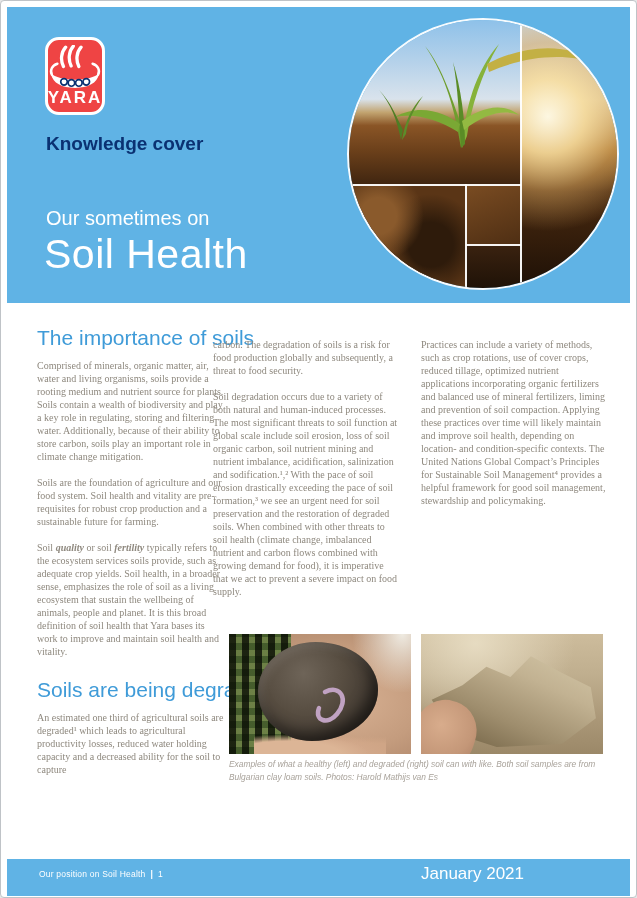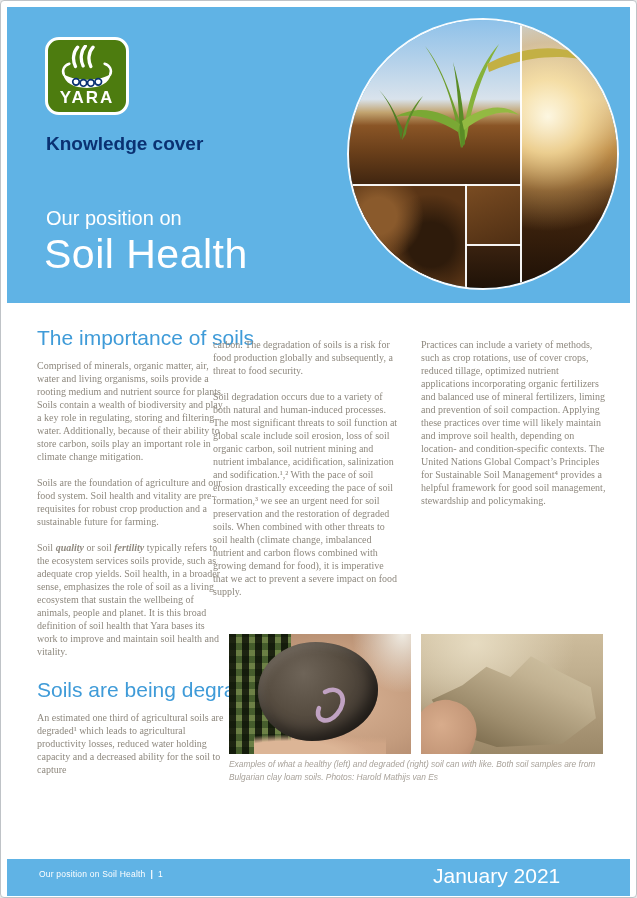--- a/index.html
+++ b/index.html
@@ -5,21 +5,21 @@
   html,body{margin:0;padding:0;background:#e8e8e8;}
   .page{position:relative;width:637px;height:898px;background:#ffffff;border:1px solid #bfc3c7;
         border-radius:4px;overflow:hidden;font-family:"Liberation Sans",sans-serif;box-sizing:border-box;margin:0 auto;}
 
   
   .band{position:absolute;left:6px;right:6px;background:#60b3e5;}
   .header-band{top:6px;height:296px;}
   .footer-band{top:858px;height:37px;}
 
   
-  .logo{position:absolute;left:38px;top:30px;width:84px;height:78px;background:#4d7c0f;
+  .logo{position:absolute;left:38px;top:30px;width:60px;height:78px;background:#ef4444;
         border:3px solid #ffffff;border-radius:14px;box-sizing:border-box;
         display:flex;flex-direction:column;align-items:center;padding-top:5px;}
   .logo svg{width:58px;height:44px;display:block;}
   .logo-text{color:#ffffff;font-weight:bold;font-size:17px;letter-spacing:2px;line-height:18px;}
 
   .tagline{position:absolute;left:39px;top:126px;font-size:19px;font-weight:bold;color:#0a3172;}
   .kicker{position:absolute;left:39px;top:200px;font-size:20px;font-weight:400;color:#ffffff;}
   .doc-title{position:absolute;left:37px;top:224px;font-size:41px;font-weight:300;color:#ffffff;letter-spacing:.5px;}
 
   
@@ -80,21 +80,21 @@
      background:linear-gradient(205deg,#d9cdae 0%,#c2b292 35%,#9e8d6d 65%,#776749 90%);}
   .thumb{left:-4%;bottom:-10%;width:34%;height:55%;border-radius:50% 50% 45% 55%;
      background:radial-gradient(circle at 40% 40%,#d8ac8c,#c49778 60%,#a87c60);transform:rotate(18deg);}
 
   .caption{position:absolute;left:228px;top:757px;width:368px;font-style:italic;font-size:8.4px;
            line-height:1.5;color:#a8a29a;}
 
   
   .footer-left{position:absolute;left:32px;top:10px;font-size:8.5px;color:#ffffff;letter-spacing:.2px;}
   .footer-left .sep{margin:0 5px;font-weight:bold;}
-  .footer-right{position:absolute;left:426px;top:5px;font-size:21px;color:#ffffff;}
+  .footer-right{position:absolute;left:414px;top:5px;font-size:17px;color:#ffffff;}
 </style>
 </head>
 <body>
 
 <div class="page">
 
   <div class="band header-band">
 
     <div class="logo">
       <svg viewBox="0 0 100 80" aria-hidden="true">
@@ -110,21 +110,21 @@
 
         <circle cx="30" cy="67" r="6" fill="#ffffff" stroke="#0a3172" stroke-width="3"></circle>
         <circle cx="43.5" cy="69" r="6" fill="#ffffff" stroke="#0a3172" stroke-width="3"></circle>
         <circle cx="57" cy="69" r="6" fill="#ffffff" stroke="#0a3172" stroke-width="3"></circle>
         <circle cx="70.5" cy="67" r="6" fill="#ffffff" stroke="#0a3172" stroke-width="3"></circle>
       </svg>
       <div class="logo-text">YARA</div>
     </div>
 
     <div class="tagline">Knowledge cover</div>
-    <div class="kicker">Our position on</div>
+    <div class="kicker">Our sometimes on</div>
     <div class="doc-title">Soil Health</div>
 
     <div class="hero">
       <div class="r-topleft"></div>
       <div class="r-right"></div>
       <div class="r-botleft"></div>
       <div class="r-mid"></div>
       <div class="r-bot"></div>
       <svg viewBox="0 0 268 268" aria-hidden="true">
         <path d="M112,128 C106,92 98,58 76,26 C94,48 104,82 114,110 Z" fill="#6f9e2e"></path>

